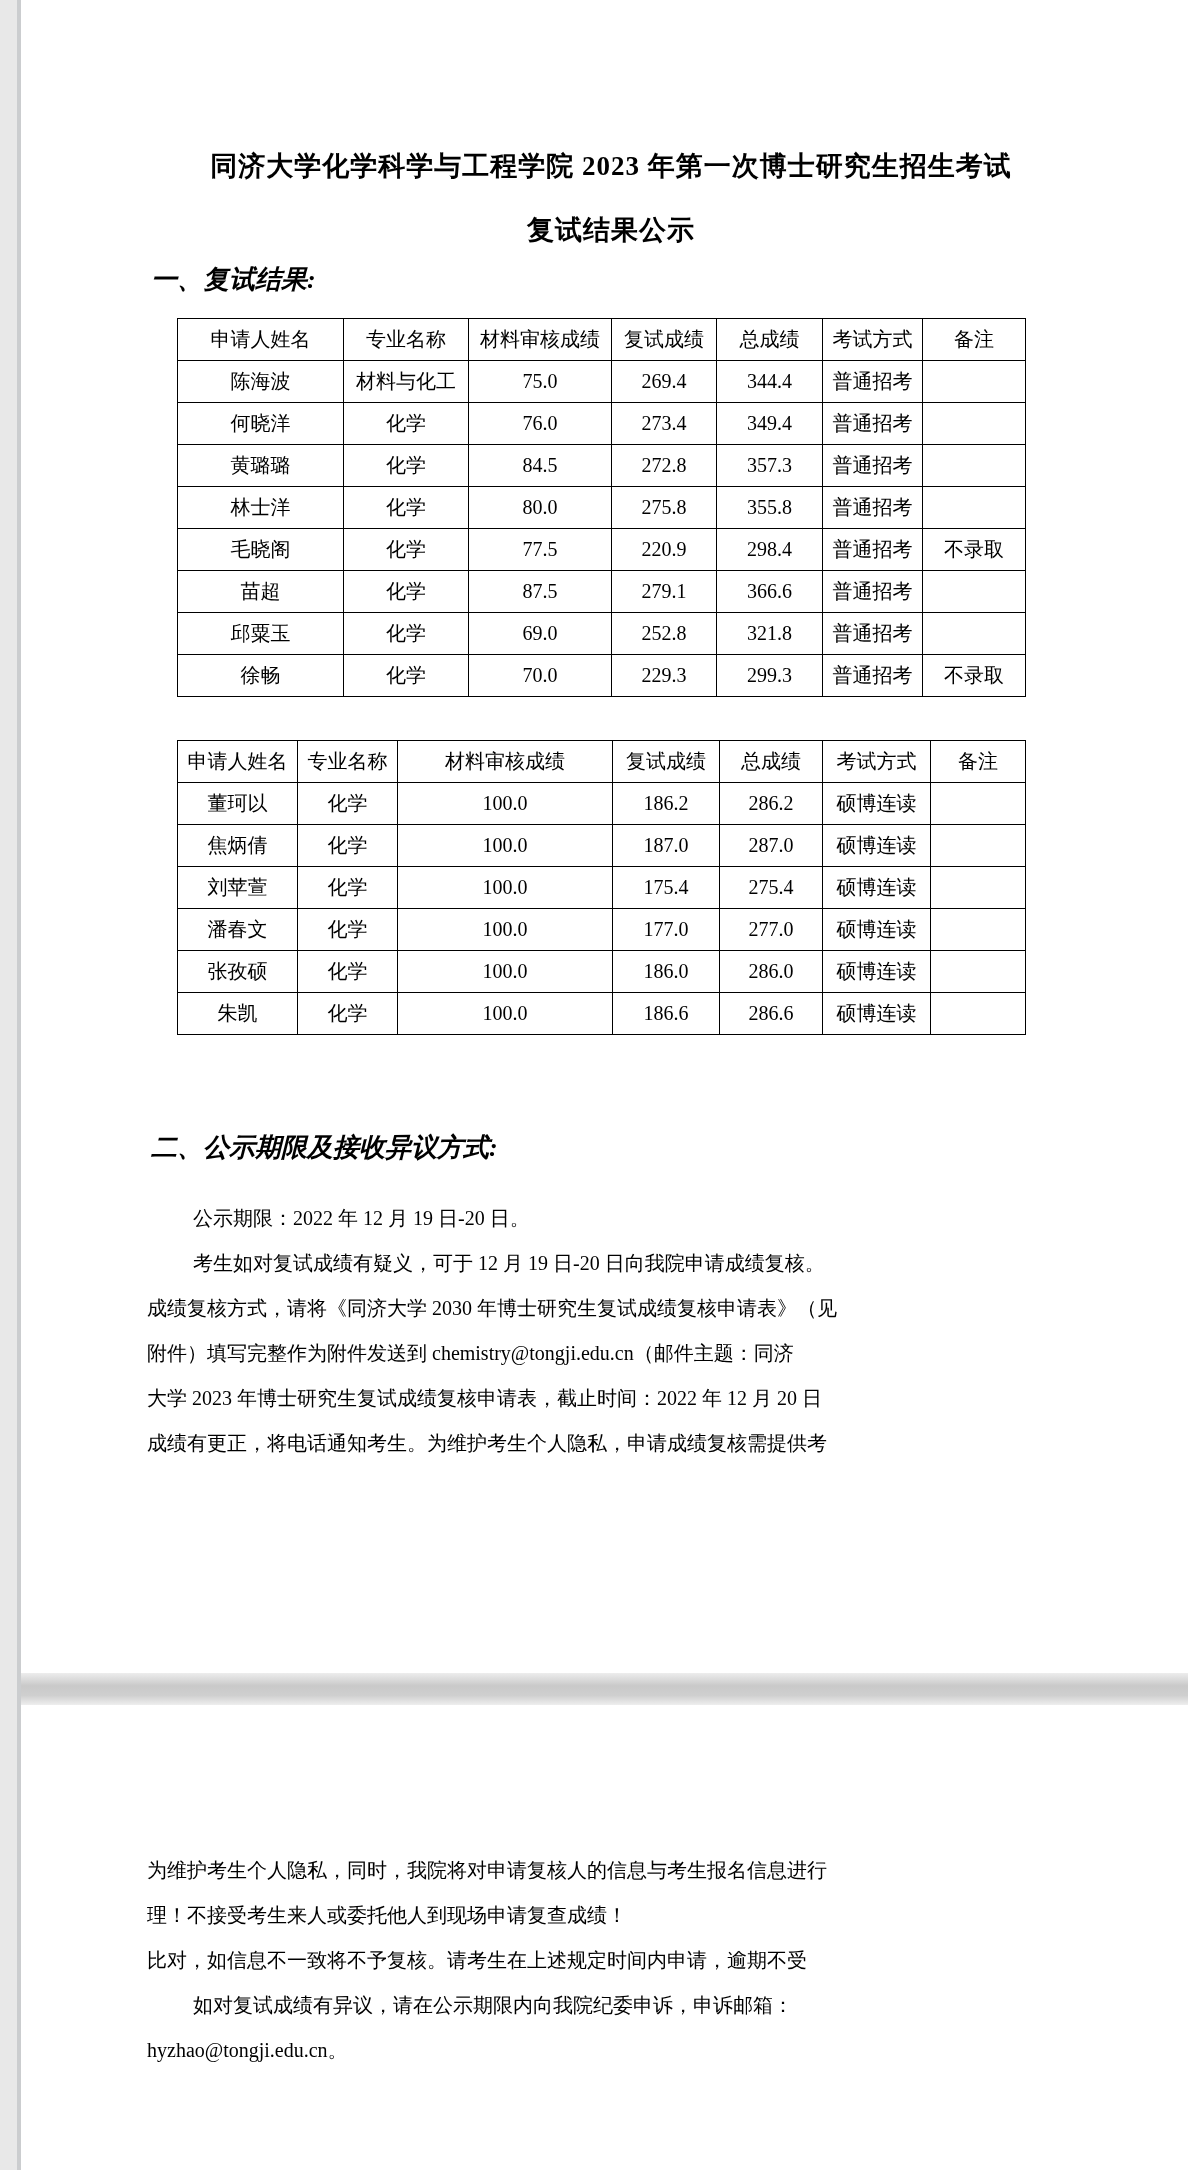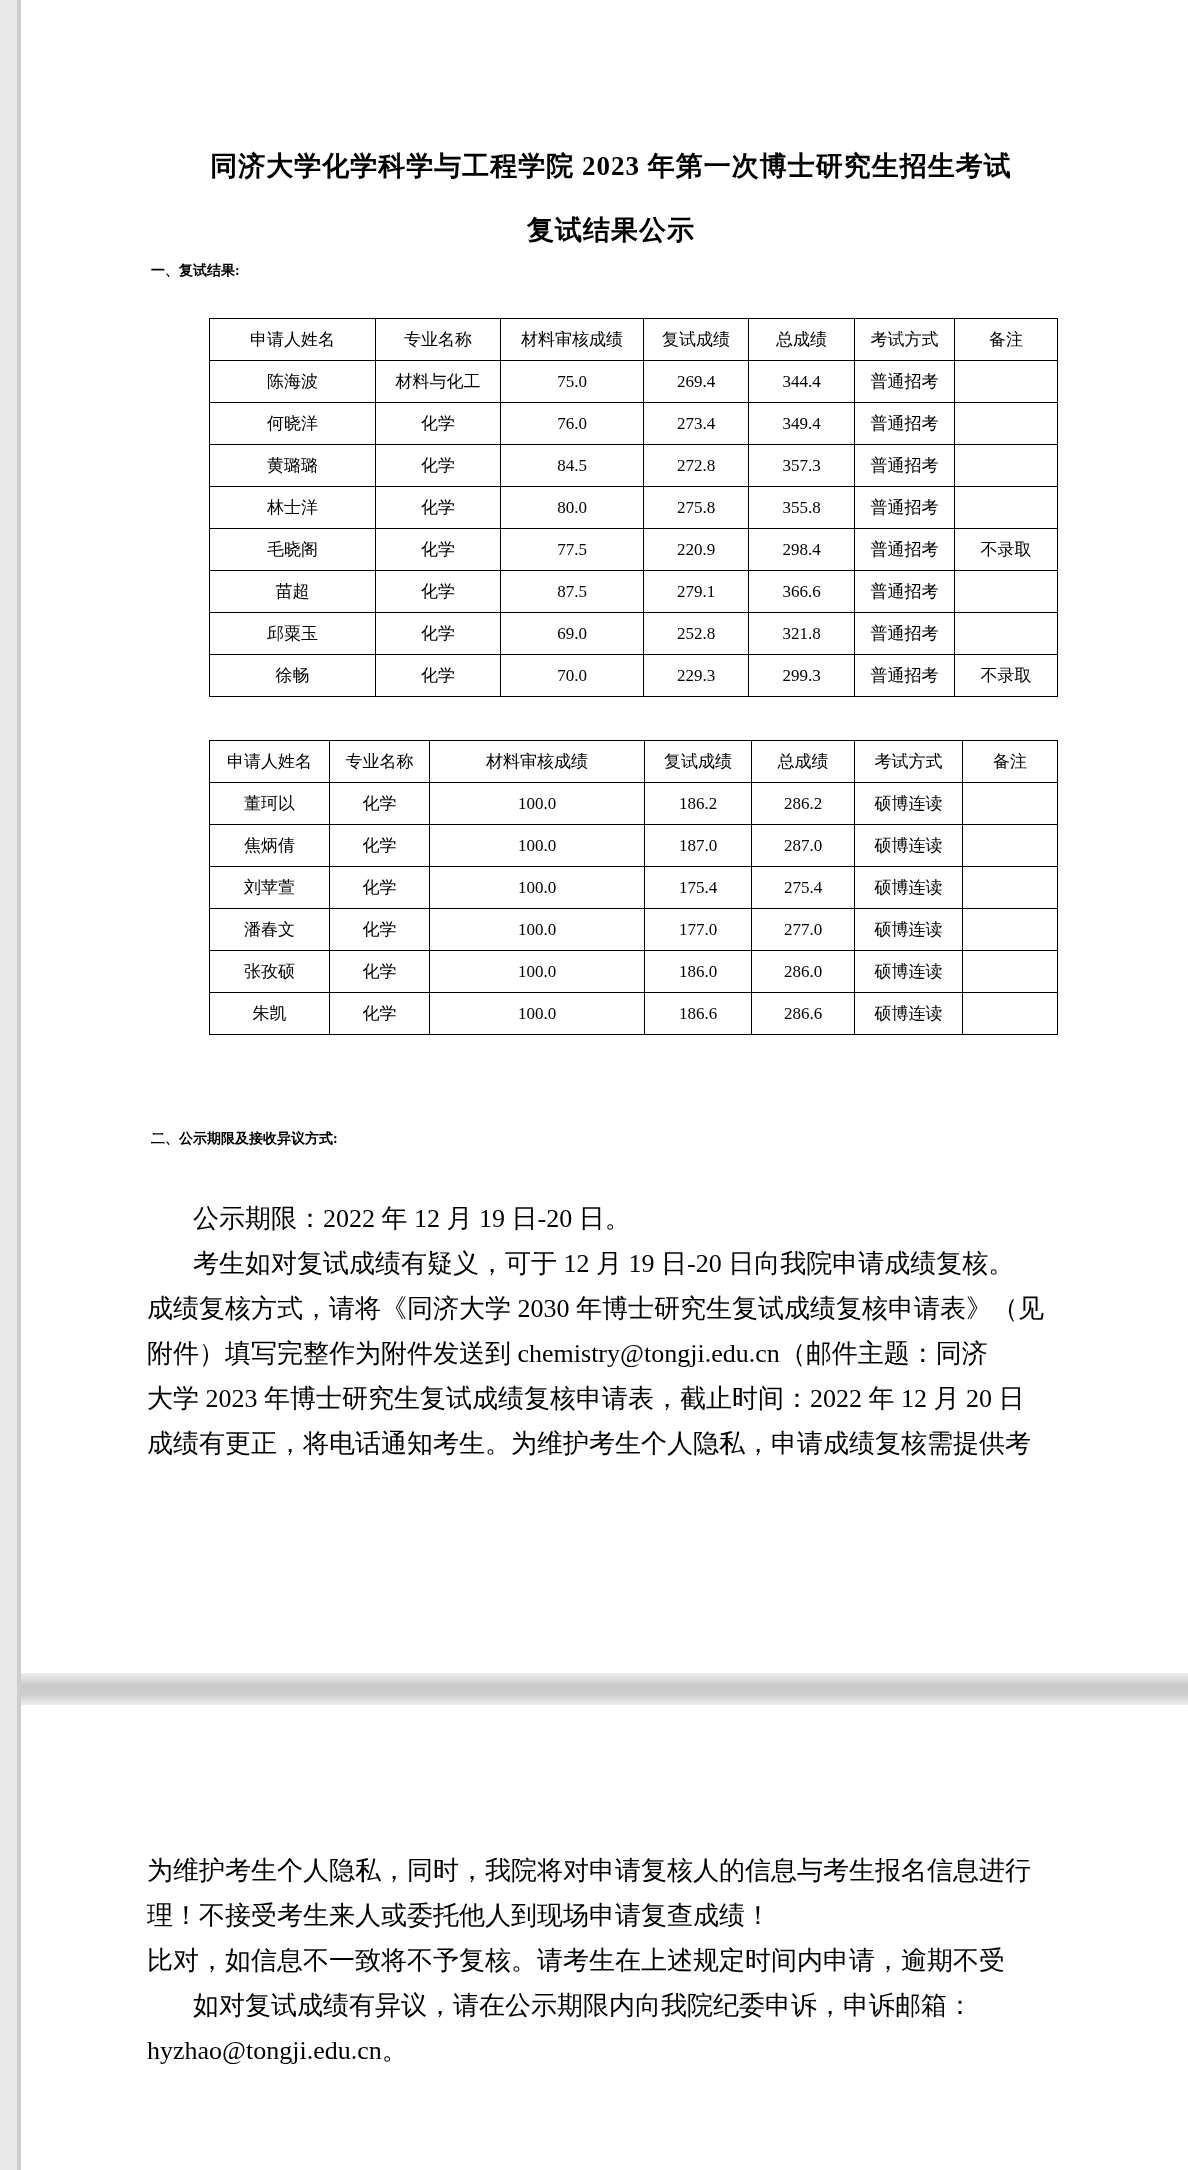--- a/index.html
+++ b/index.html
@@ -18,36 +18,35 @@
     position:absolute;left:0;top:1673px;width:1188px;height:32px;
     background:linear-gradient(to bottom,#ededed 0%,#c9c9c9 40%,#cfcfcf 70%,#eeeeee 100%);
   }
   .left-edge-strip{position:absolute;left:0;top:0;width:4px;height:2170px;background:#cbcdcf;}
 
   .doc-title{
     position:absolute;left:0;width:1188px;text-align:center;
     font-size:27px;font-weight:bold;letter-spacing:1px;white-space:nowrap;
   }
   .section-heading{
-    position:absolute;left:134px;font-size:14px;font-weight:bold;white-space:nowrap;
+    position:absolute;left:134px;font-size:26px;font-weight:bold;white-space:nowrap;font-style:italic;
   }
 
   table.doc-table{
     position:absolute;border-collapse:collapse;table-layout:fixed;
-    font-size:17px;
-    margin-left:32px;
+    font-size:20px;
   }
   table.doc-table th,table.doc-table td{
     border:1px solid #000;text-align:center;vertical-align:middle;
     height:41px;padding:0 2px;font-weight:normal;overflow:hidden;white-space:nowrap;
   }
   #table-regular{left:160px;top:318px;width:848px;}
   #table-successive{left:160px;top:740px;width:848px;}
 
-  .para{position:absolute;left:130px;width:940px;font-size:26px;}
+  .para{position:absolute;left:130px;width:940px;font-size:20px;}
   .para .line{height:45px;line-height:45px;white-space:nowrap;}
   .para .line.indent{padding-left:46px;}
   #para-page1{top:1196px;}
   #para-page2{top:1848px;}
 </style>
 </head>
 <body>
 
 <div class="viewport">
 

